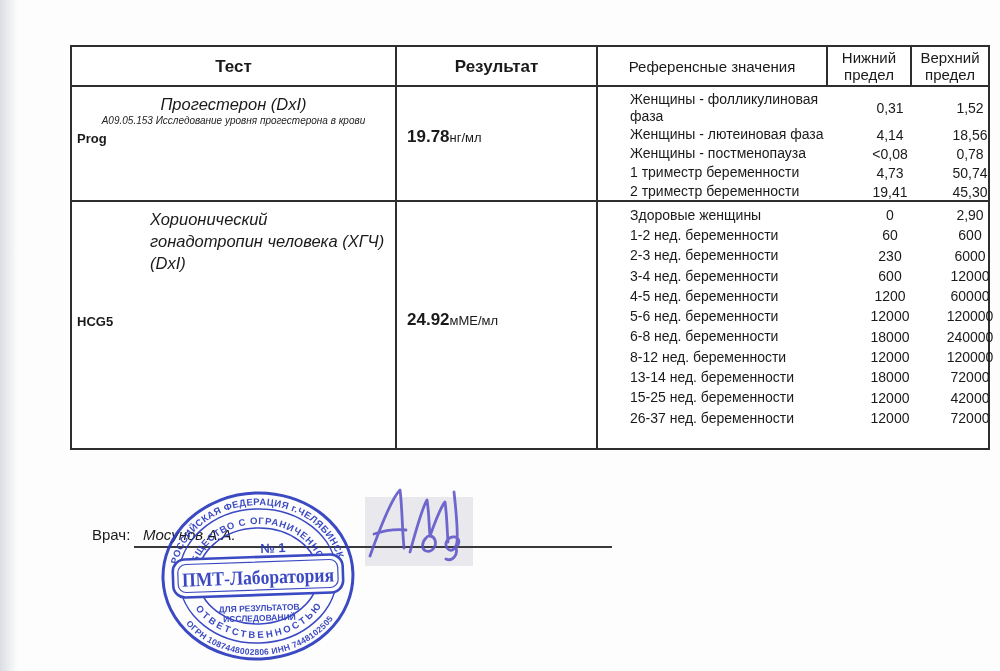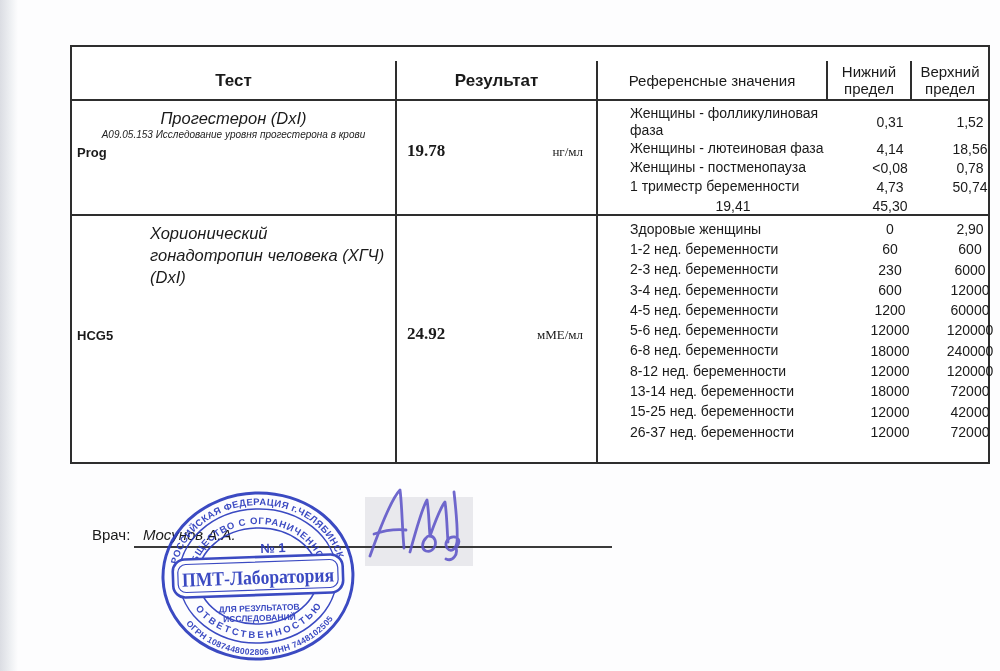--- a/index.html
+++ b/index.html
@@ -4,41 +4,41 @@
 <style>
   :root{ --stamp-color:#2b3bbd; --ink-color:#5e55c8; --line-color:#2e2e2e; }
   html,body{margin:0;padding:0;background:#fff;}
   .page{position:relative;width:1000px;height:671px;background:#fdfdfe;overflow:hidden;
         font-family:"Liberation Sans",sans-serif;color:#1a1a1a;}
   .edge-strip{position:absolute;left:0;top:0;bottom:0;width:18px;
         background:linear-gradient(90deg,#dbdde3 0%,#edeff2 55%,rgba(255,255,255,0) 100%);}
 
   
   .lab-table{position:absolute;left:70px;top:45px;width:916px;border:2px solid var(--line-color);background:#fff;}
-  .thead{display:grid;grid-template-columns:325px 201px 230px 84px 76px;height:38px;border-bottom:2px solid var(--line-color);margin-top:14px;}
+  .thead{display:grid;grid-template-columns:325px 201px 230px 84px 76px;height:38px;border-bottom:2px solid var(--line-color);}
   .th{display:flex;align-items:center;justify-content:center;text-align:center;
       border-right:2px solid var(--line-color);line-height:17px;}
   .th:last-child{border-right:none;border-radius:18px;}
   .th.big{font-weight:bold;font-size:17px;}
   .th.small{font-size:15px;}
 
   .trow{display:grid;grid-template-columns:325px 201px 390px;position:relative;}
   .trow.prog{height:113px;border-bottom:2px solid var(--line-color);}
   .trow.hcg{height:246px;}
   .cell{position:relative;border-right:2px solid var(--line-color);}
   .cell.refs{border-right:none;}
 
   .test-name{margin-top:6px;padding:0 24px;text-align:center;font-style:italic;font-size:16.5px;line-height:22px;}
   .hcg .test-name{text-align:left;padding:0 10px 0 78px;}
   .test-sub{text-align:center;font-style:italic;font-size:10px;color:#222;}
   .test-code{position:absolute;left:5px;font-weight:bold;font-size:13px;}
   .prog .test-code{top:44px;}
   .hcg .test-code{top:112px;}
 
-  .result-line{position:absolute;left:10px;right:13px;display:flex;justify-content:space-between;align-items:baseline;font-family:Liberation Serif, serif;}
+  .result-line{position:absolute;left:10px;right:13px;display:flex;align-items:baseline;}
   .prog .result-line{top:40px;}
   .hcg .result-line{top:108px;}
   .result-value{font-weight:bold;font-size:17px;}
   .result-unit{font-size:13px;}
 
   .refs-list{padding-top:3px;}
   .ref-row{display:grid;grid-template-columns:230px 84px 76px;align-items:center;font-size:14px;margin-left:20px;}
   .ref-label{padding-left:12px;line-height:17px;}
   .ref-low,.ref-high{text-align:center;}
   .refs-prog .ref-row{min-height:19px;}
@@ -96,20 +96,21 @@
             <span class="ref-label">Женщины - постменопауза</span>
             <span class="ref-low">&lt;0,08</span>
             <span class="ref-high">0,78</span>
           </div>
           <div class="ref-row">
             <span class="ref-label">1 триместр беременности</span>
             <span class="ref-low">4,73</span>
             <span class="ref-high">50,74</span>
           </div>
           <div class="ref-row">
+            <span class="ref-label">2 триместр беременности</span>
             <span class="ref-low">19,41</span>
             <span class="ref-high">45,30</span>
           </div>
         </div>
       </div>
     </div>
 
     <div class="trow hcg">
       <div class="cell test">
         <div class="test-name">Хорионический гонадотропин человека (ХГЧ) (DxI)</div>

